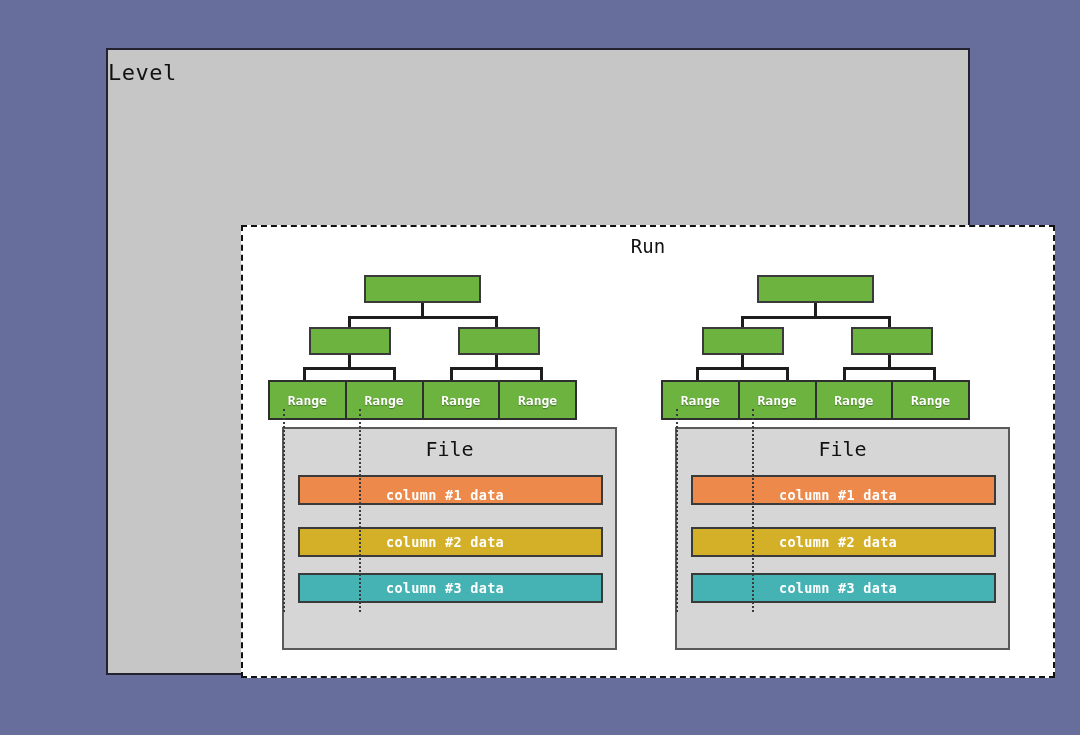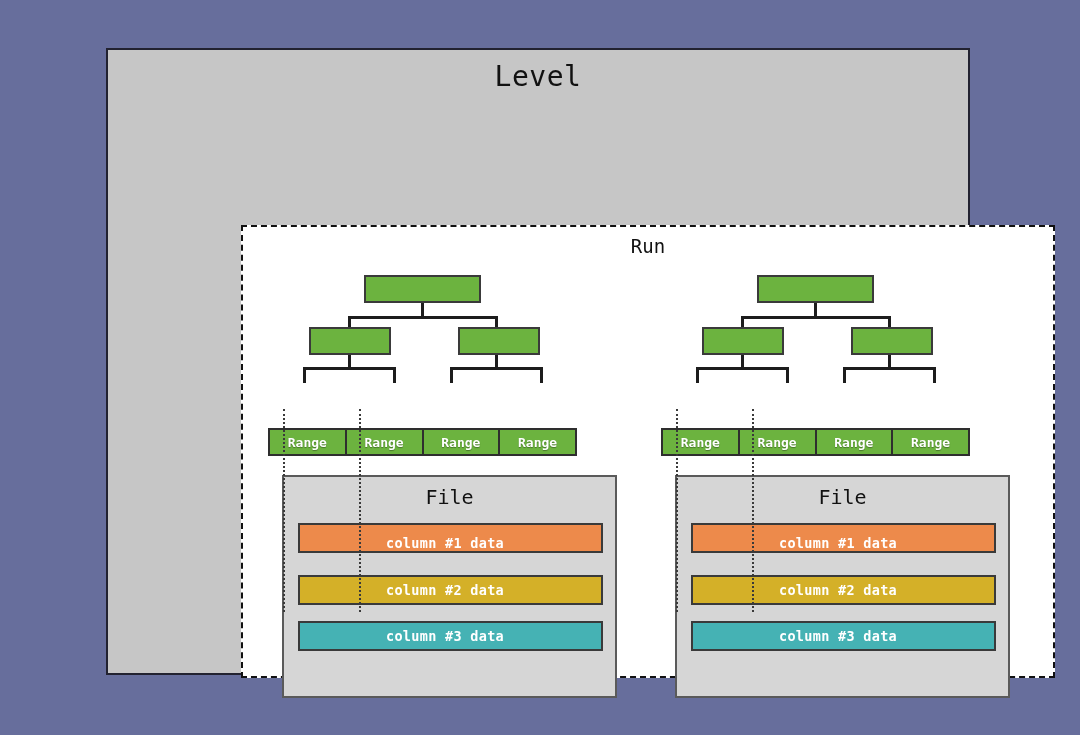--- a/index.html
+++ b/index.html
@@ -30,22 +30,21 @@
     height: 627px;
     background: #c6c6c6;
     border: 2px solid #222230;
     box-sizing: border-box;
   }
   .level-title {
     position: absolute;
     left: 0;
     top: 10px;
     width: 100%;
-    text-align: center;
-    font-size: 28px;
+    font-size: 22px;
     color: #111111;
     letter-spacing: 0.5px;
   }
 
   
   .run-box {
     position: absolute;
     left: 133px;
     top: 175px;
     width: 814px;
@@ -102,27 +101,26 @@
     height: 28px;
   }
   .node-mid.m1 { left: 41px; }
   .node-mid.m2 { left: 190px; }
 
   .range-strip {
     position: absolute;
     left: 0;
     top: 105px;
     width: 309px;
-    height: 28px;
+    height: 40px;
     display: flex;
     z-index: 3;
     border: 2px solid #2e2e2e;
     box-sizing: border-box;
     background: #eab308;
-    margin-top: 48px;
   }
   .range-cell {
     flex: 1 1 0;
     background: #6cb33f;
     border-right: 2px solid #2e2e2e;
     box-sizing: border-box;
     display: flex;
     align-items: center;
     justify-content: center;
     font-size: 13px;
@@ -151,21 +149,20 @@
   .file-box {
     position: absolute;
     top: 200px;
     left: 14px;
     width: 335px;
     height: 223px;
     background: #d6d6d6;
     border: 2px solid #5a5a5a;
     box-sizing: border-box;
     z-index: 4;
-    margin-top: 48px;
   }
   .file-title {
     position: absolute;
     left: 0;
     top: 8px;
     width: 100%;
     text-align: center;
     font-size: 20px;
     color: #111111;
   }

